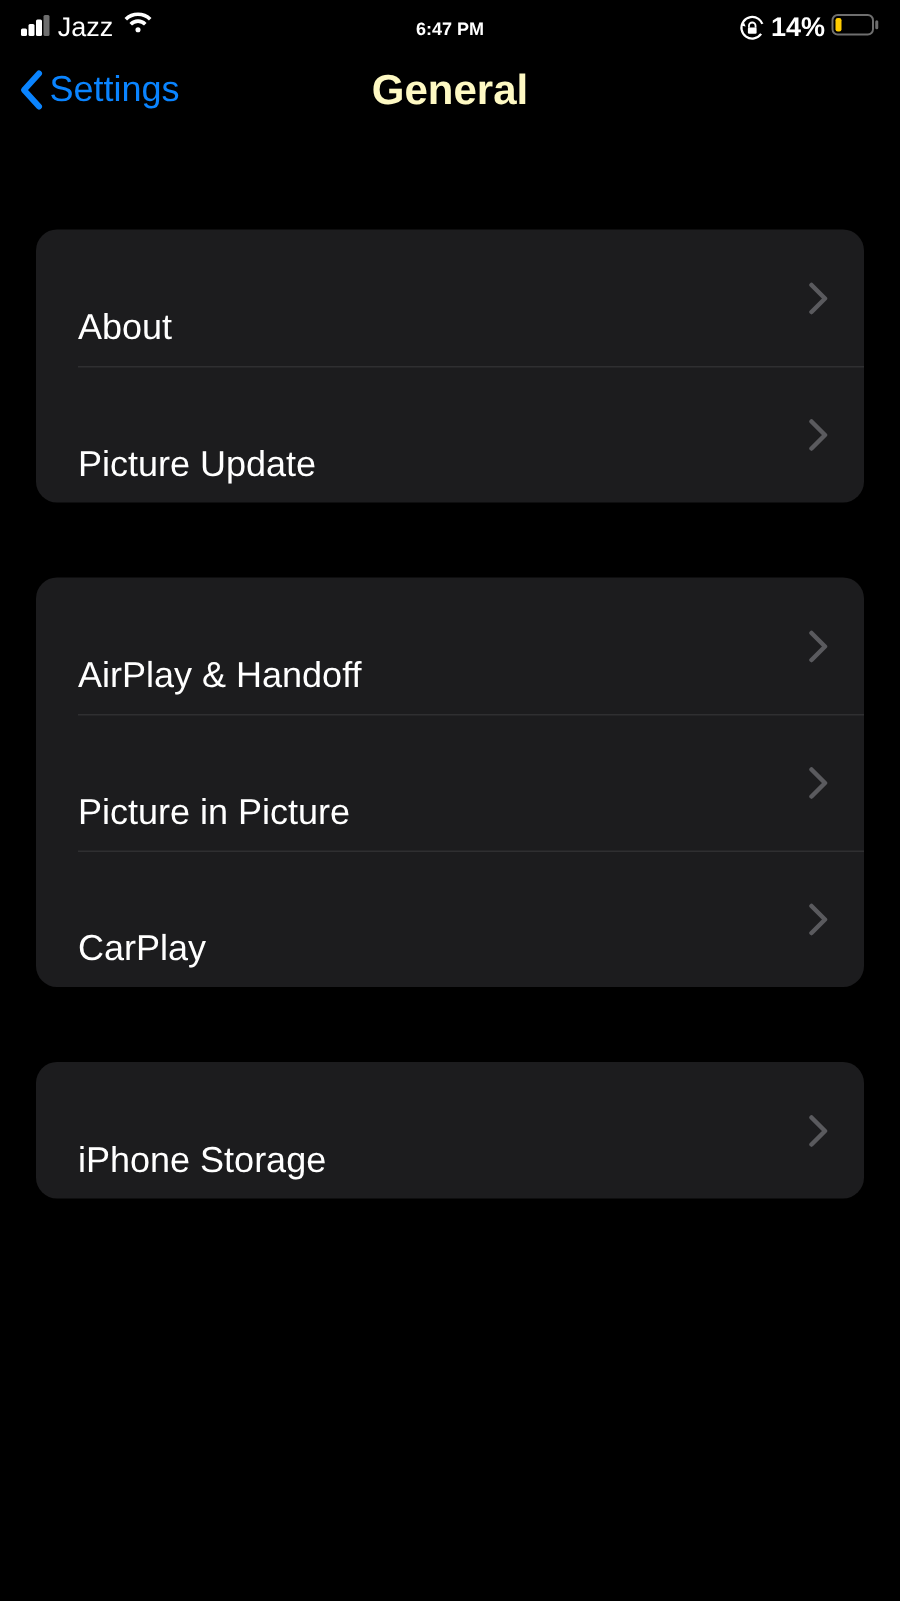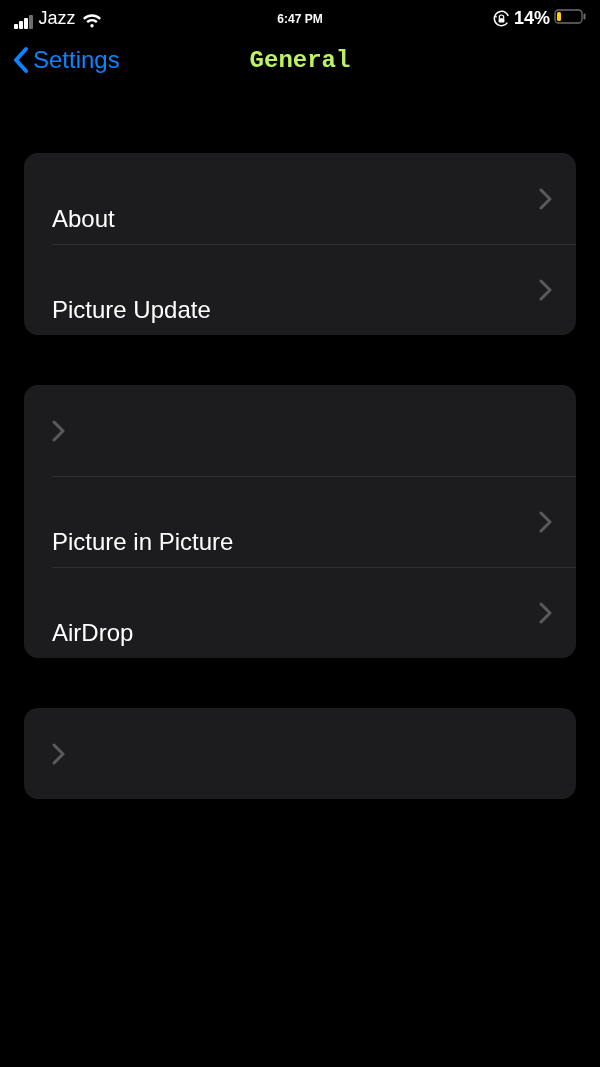--- a/index.html
+++ b/index.html
@@ -19,21 +19,21 @@
     .status-bar {
       display: flex;
       justify-content: space-between;
       align-items: center;
       padding: 8px 14px 6px 14px;
       font-size: 18px;
       font-weight: 500;
     }
     .status-left {
       display: flex;
-      align-items: flex-end;
+      align-items: flex-start;
       gap: 6px;
     }
     .status-right {
       display: flex;
       align-items: center;
       gap: 4px;
     }
     .signal-bars {
       display: flex;
       align-items: flex-end;
@@ -85,24 +85,23 @@
       font-weight: 400;
       gap: 3px;
     }
     .back-chevron svg {
       display:block;
     }
     .nav-title {
       position: absolute;
       left: 50%;
       transform: translateX(-50%);
-      font-size: 24px;
+      font-size: 28px;
       font-weight: 600;
-      color: #bef264;
-      font-family: Liberation Mono, monospace;
+      color: #fef9c3;
     }
     .content {
       padding: 0;
     }
     .group {
       background: #1c1c1e;
       margin: 0 24px 50px 24px;
       border-radius: 14px;
       overflow: hidden;
     }
@@ -203,47 +202,49 @@
       <span class="chevron">
         <svg width="13" height="22" viewBox="0 0 13 22">
             <path d="M2 2l9 9-9 9" stroke="#5a5a5e" stroke-width="3" fill="none" stroke-linecap="round" stroke-linejoin="round"></path>
           </svg>
       </span>
     </div>
   </div>
 
   <div class="group">
     <div class="row">
+      <span class="row-label">AirPlay &amp; Handoff</span>
       <span class="chevron">
         <svg width="13" height="22" viewBox="0 0 13 22">
             <path d="M2 2l9 9-9 9" stroke="#5a5a5e" stroke-width="3" fill="none" stroke-linecap="round" stroke-linejoin="round"></path>
           </svg>
       </span>
     </div>
     <div class="row">
       <span class="row-label">Picture in Picture</span>
       <span class="chevron">
         <svg width="13" height="22" viewBox="0 0 13 22">
             <path d="M2 2l9 9-9 9" stroke="#5a5a5e" stroke-width="3" fill="none" stroke-linecap="round" stroke-linejoin="round"></path>
           </svg>
       </span>
     </div>
     <div class="row">
-      <span class="row-label">AirDrop</span>
+      <span class="row-label">CarPlay</span>
       <span class="chevron">
         <svg width="13" height="22" viewBox="0 0 13 22">
             <path d="M2 2l9 9-9 9" stroke="#5a5a5e" stroke-width="3" fill="none" stroke-linecap="round" stroke-linejoin="round"></path>
           </svg>
       </span>
     </div>
   </div>
 
 
   <div class="group">
     <div class="row">
+      <span class="row-label">iPhone Storage</span>
       <span class="chevron">
         <svg width="13" height="22" viewBox="0 0 13 22">
             <path d="M2 2l9 9-9 9" stroke="#5a5a5e" stroke-width="3" fill="none" stroke-linecap="round" stroke-linejoin="round"></path>
           </svg>
       </span>
     </div>
     <div class="row" style="visibility:hidden;height:0;padding:0;"></div>
   </div>
 
 </div>

